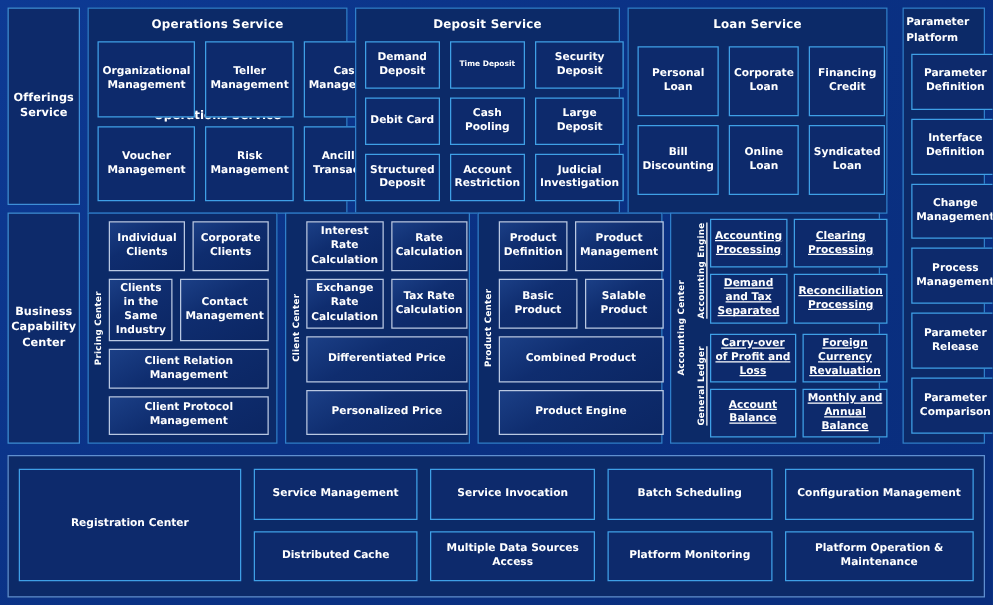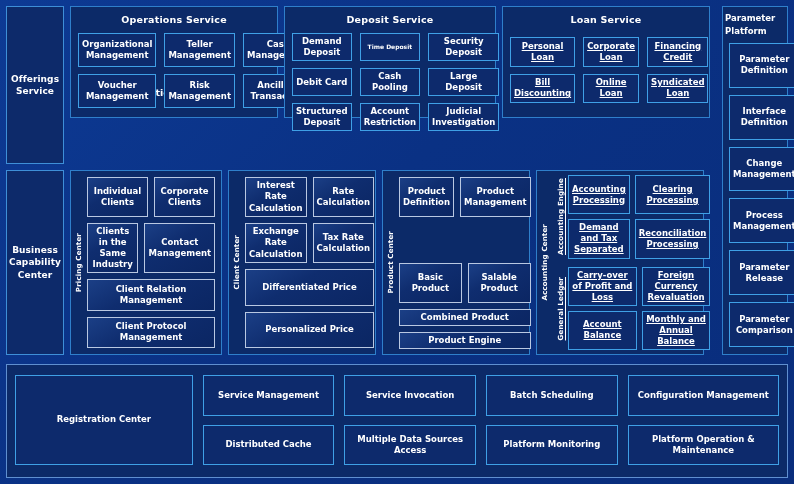--- a/index.html
+++ b/index.html
@@ -57,21 +57,21 @@
     writing-mode:vertical-rl;
     transform:rotate(180deg);
     font-size:7px;font-weight:bold;
     letter-spacing:.2px;
     display:flex;align-items:center;justify-content:center;
     white-space:nowrap;
   }
   
   #row1{left:6px;top:6px;width:782px;height:158px;}
   #rail-offerings{width:56px;}
-  .svc{flex:0 0 auto;height:112px;}
+  .svc{flex:0 0 auto;height:165px;}
   #svc-ops{width:208px;}
   #svc-dep{width:212px;}
   #svc-loan{width:208px;}
   .svc .tilewrap{
     position:absolute;left:7px;right:7px;top:26px;bottom:9px;
     display:grid;grid-template-columns:repeat(3,1fr);
     grid-auto-rows:1fr;gap:7px 8px;
   }
   .ghost-title{
     position:absolute;left:0;right:0;top:80px;
@@ -154,21 +154,21 @@
       <div class="tile">Cash Pooling</div>
       <div class="tile">Large Deposit</div>
       <div class="tile">Structured Deposit</div>
       <div class="tile">Account Restriction</div>
       <div class="tile">Judicial Investigation</div>
     </div>
   </div>
 
   <div class="group svc" id="svc-loan">
     <div class="group-title">Loan Service</div>
-    <div class="tilewrap" style="grid-template-rows:1fr 1fr;top:30px;bottom:14px;text-decoration:underline;">
+    <div class="tilewrap" style="grid-template-rows:1fr 1fr;top:30px;bottom:14px;">
       <div class="tile">Personal Loan</div>
       <div class="tile">Corporate Loan</div>
       <div class="tile">Financing Credit</div>
       <div class="tile">Bill Discounting</div>
       <div class="tile">Online Loan</div>
       <div class="tile">Syndicated Loan</div>
     </div>
   </div>
 </div>
 
@@ -232,21 +232,21 @@
 
   <div class="center" id="c-product">
     <div class="vbar">
         <span class="vlabel">Product Center</span>
       </div>
     <div class="body">
       <div class="pair" style="flex:0 0 40px;">
         <div class="tile soft">Product Definition</div>
         <div class="tile soft">Product Management</div>
       </div>
-      <div class="pair" style="flex:0 0 40px;margin-top:40px;">
+      <div class="pair" style="flex:0 0 40px;">
         <div class="tile soft">Basic Product</div>
         <div class="tile soft">Salable Product</div>
       </div>
       <div class="stack">
         <div class="tile soft" style="flex:1 1 0;">Combined Product</div>
         <div class="tile soft" style="flex:1 1 0;">Product Engine</div>
       </div>
     </div>
   </div>
 

